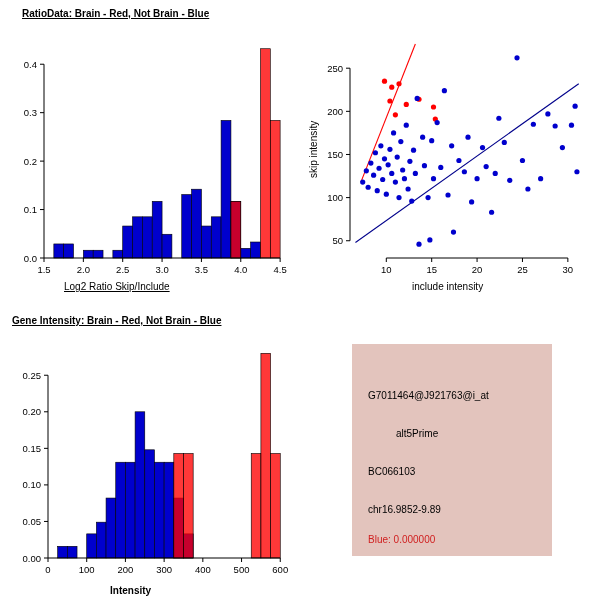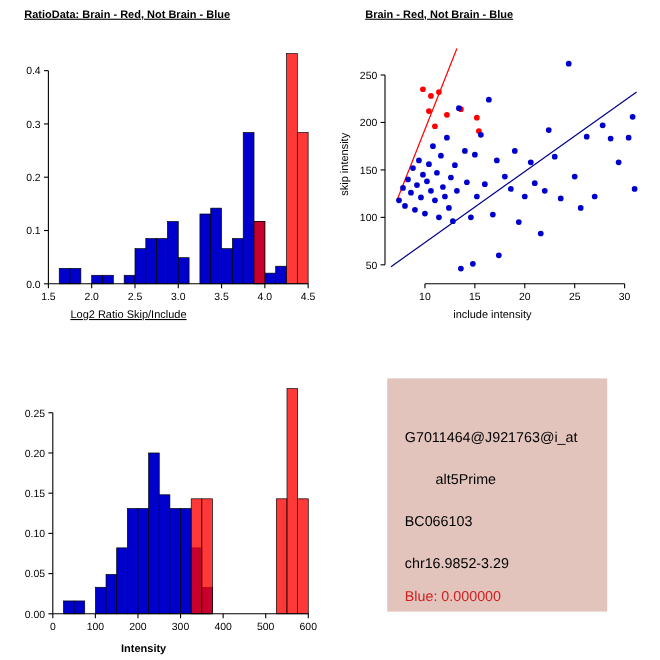--- a/index.html
+++ b/index.html
@@ -22,21 +22,21 @@
   .axis-label{font-size:10px;}
   svg{display:block;}
   .info-box{
     position:absolute;
     left:352px;top:344px;
     width:200px;height:212px;
     background:#e3c4bd;
   }
   .info-line{
     position:absolute;
-    font-size:13px;
+    font-size:10px;
     color:#000000;
     white-space:nowrap;
   }
   .info-line.pval{color:#d02020;}
 </style>
 </head>
 <body>
 
 <div class="panel" style="left:0;top:0;width:300px;height:300px;">
   <div class="title" style="position:absolute;left:22px;top:8px;">RatioData: Brain - Red, Not Brain - Blue</div>
@@ -95,21 +95,20 @@
         <text x="37" y="164.6111111111111" font-size="9.5" font-family="&quot;Liberation Sans&quot;, sans-serif" fill="#000" text-anchor="end">0.2</text>
         <text x="37" y="116.16666666666669" font-size="9.5" font-family="&quot;Liberation Sans&quot;, sans-serif" fill="#000" text-anchor="end">0.3</text>
         <text x="37" y="67.7222222222222" font-size="9.5" font-family="&quot;Liberation Sans&quot;, sans-serif" fill="#000" text-anchor="end">0.4</text>
       </g>
   </svg>
   <div class="axis-label" style="position:absolute;left:64px;top:281px;text-decoration:underline;">Log2 Ratio Skip/Include</div>
 
 </div>
 
 <div class="panel" style="left:300px;top:0;width:300px;height:300px;">
-  <div class="title" style="position:absolute;left:32px;top:8px;">Brain - Red, Not Brain - Blue</div>
   <svg width="300" height="300">
     <g id="scatter-lines">
         <line x1="60.892307692307696" y1="182.078431372549" x2="115.35384615384615" y2="44.0392156862745" stroke="#ff0000" stroke-width="1.1"></line>
         <line x1="55.44615384615384" y1="242.47058823529412" x2="278.73846153846154" y2="83.72549019607845" stroke="#00008b" stroke-width="1.1"></line>
       </g>
     <g id="scatter-points">
         <circle cx="84.49230769230769" cy="81.13725490196077" r="2.6" fill="#ff0000"></circle>
         <circle cx="89.93846153846154" cy="100.98039215686273" r="2.6" fill="#ff0000"></circle>
         <circle cx="91.75384615384615" cy="87.1764705882353" r="2.6" fill="#ff0000"></circle>
         <circle cx="95.38461538461539" cy="114.7843137254902" r="2.6" fill="#ff0000"></circle>
@@ -209,20 +208,21 @@
         <text x="43" y="157.97058823529412" font-size="9.5" font-family="&quot;Liberation Sans&quot;, sans-serif" fill="#000" text-anchor="end">150</text>
         <text x="43" y="114.83333333333334" font-size="9.5" font-family="&quot;Liberation Sans&quot;, sans-serif" fill="#000" text-anchor="end">200</text>
         <text x="43" y="71.69607843137254" font-size="9.5" font-family="&quot;Liberation Sans&quot;, sans-serif" fill="#000" text-anchor="end">250</text>
       </g>
   </svg>
   <div class="axis-label" style="position:absolute;left:112px;top:281px;">include intensity</div>
   <div class="axis-label" style="position:absolute;left:8px;top:178px;transform:rotate(-90deg);transform-origin:left top;">skip intensity</div>
 </div>
 
 <div class="panel" style="left:0;top:300px;width:300px;height:300px;">
+  <div class="title" style="position:absolute;left:12px;top:15px;">Gene Intensity: Brain - Red, Not Brain - Blue</div>
   <svg width="300" height="300">
     <g id="intensity-bars">
         <rect x="57.67741935483871" y="246.30344827586208" width="9.677419354838712" height="11.696551724137919" fill="#0000cd" stroke="#000" stroke-width="0.6"></rect>
         <rect x="67.35483870967742" y="246.30344827586208" width="9.677419354838705" height="11.696551724137919" fill="#0000cd" stroke="#000" stroke-width="0.6"></rect>
         <rect x="86.70967741935485" y="233.87586206896552" width="9.67741935483869" height="24.124137931034483" fill="#0000cd" stroke="#000" stroke-width="0.6"></rect>
         <rect x="96.38709677419354" y="222.17931034482757" width="9.677419354838719" height="35.82068965517243" fill="#0000cd" stroke="#000" stroke-width="0.6"></rect>
         <rect x="106.06451612903226" y="198.05517241379312" width="9.677419354838719" height="59.944827586206884" fill="#0000cd" stroke="#000" stroke-width="0.6"></rect>
         <rect x="115.74193548387098" y="162.2344827586207" width="9.677419354838705" height="95.76551724137931" fill="#0000cd" stroke="#000" stroke-width="0.6"></rect>
         <rect x="125.41935483870968" y="162.2344827586207" width="9.677419354838705" height="95.76551724137931" fill="#0000cd" stroke="#000" stroke-width="0.6"></rect>
         <rect x="135.09677419354838" y="111.79310344827584" width="9.67741935483869" height="146.20689655172416" fill="#0000cd" stroke="#000" stroke-width="0.6"></rect>
@@ -271,15 +271,15 @@
       </g>
   </svg>
   <div class="axis-label" style="position:absolute;left:110px;top:285px;font-weight:bold;">Intensity</div>
 
 </div>
 
 <div class="info-box">
   <div class="info-line" style="left:16px;top:46px;">G7011464@J921763@i_at</div>
   <div class="info-line" style="left:16px;top:84px;margin-left:28px;">alt5Prime</div>
   <div class="info-line" style="left:16px;top:122px;">BC066103</div>
-  <div class="info-line" style="left:16px;top:160px;">chr16.9852-3.29</div>
+  <div class="info-line" style="left:16px;top:160px;">chr16.9852-9.89</div>
   <div class="info-line pval" style="left:16px;top:190px;">Blue: 0.000000</div>
 </div>
 
 </body></html>

